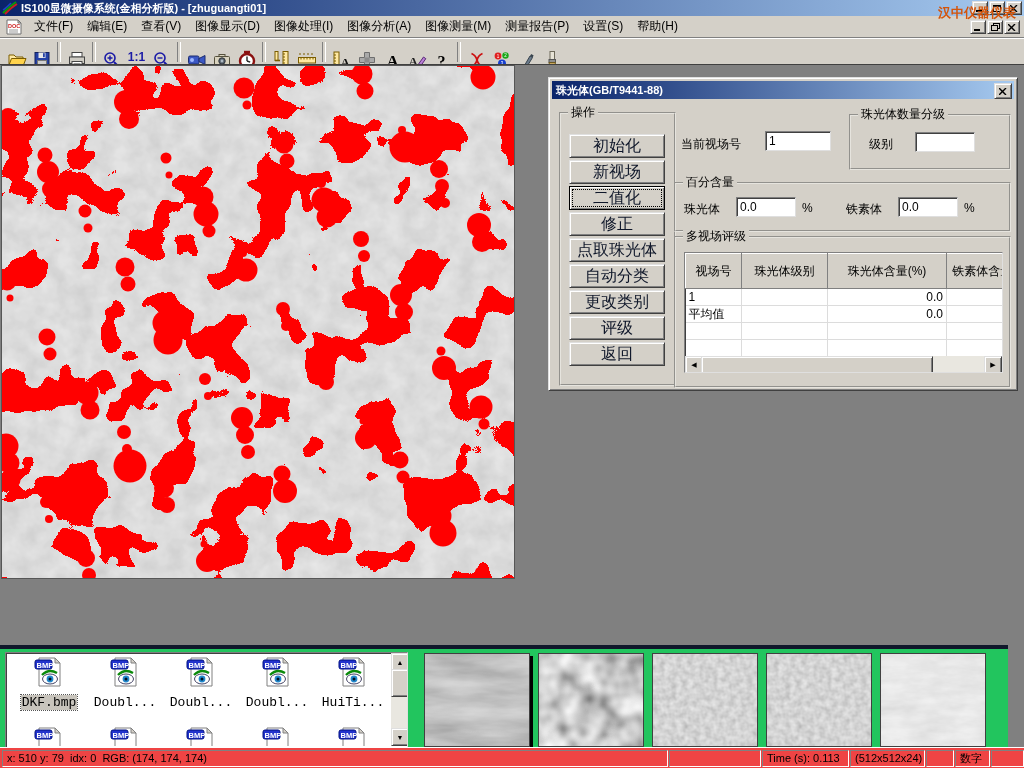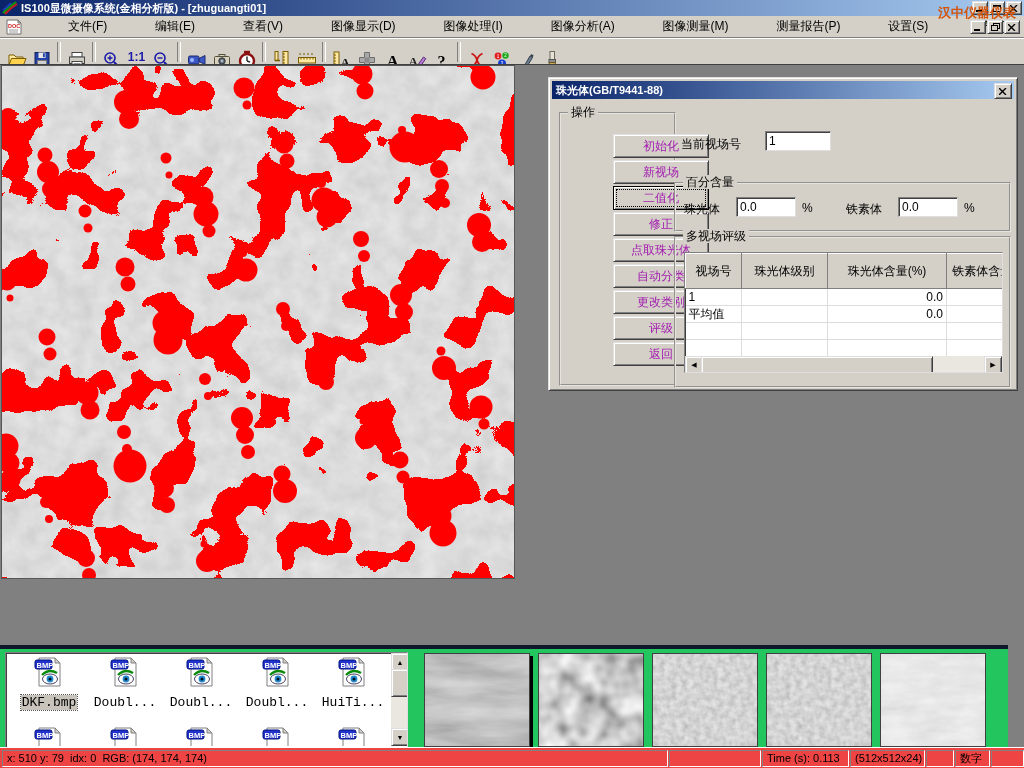--- a/index.html
+++ b/index.html
@@ -1,42 +1,42 @@
 <!DOCTYPE html>
 <html><head>
 <meta charset="utf-8">
 <style>
   html,body{margin:0;padding:0;background:#555;}
   #screen{position:relative;width:1024px;height:768px;overflow:hidden;
     font-family:"Liberation Sans",sans-serif;background:#d4d0c8;cursor:default;}
   .btn95{position:absolute;display:flex;align-items:center;justify-content:center;
-    font-size:12px;color:#a21caf;background:#d4d0c8;border:1px solid;
+    font-size:16px;color:#0f172a;background:#d4d0c8;border:1px solid;
     border-color:#dfdfdf #404040 #404040 #dfdfdf;
-    box-shadow:inset 1px 1px 0 #fff, inset -1px -1px 0 #808080;margin-left:44px;}
+    box-shadow:inset 1px 1px 0 #fff, inset -1px -1px 0 #808080;}
   .btn95.focused{border:1px solid #000;outline:1px dotted #000;outline-offset:-4px;}
   .group{position:absolute;border:2px groove #e6e4de;}
   .group>.legend{position:absolute;top:-9px;left:7px;background:#d4d0c8;
     padding:0 3px;font-size:12px;line-height:14px;}
   .fieldbox{position:absolute;background:#fff;border:1px solid;
     border-color:#808080 #dfdfdf #dfdfdf #808080;box-shadow:inset 1px 1px 0 #404040;
     font:12px "Liberation Sans",sans-serif;padding:0 3px;color:#000;}
   .lbl{position:absolute;font-size:12px;color:#000;white-space:nowrap;}
   
   #titlebar{position:absolute;left:0;top:0;width:1024px;height:16px;
     background:linear-gradient(to right,#0a246a,#a6caf0);display:flex;align-items:center;}
   #titlebar .ttl{color:#fff;font-size:11px;font-weight:bold;margin-left:3px;white-space:nowrap;}
   .winbtns{position:absolute;display:flex;gap:1px;}
   .winbtn{width:14px;height:12px;display:flex;align-items:center;justify-content:center;
     background:#d4d0c8;border:1px solid;border-color:#dfdfdf #404040 #404040 #dfdfdf;
     box-shadow:inset 1px 1px 0 #fff, inset -1px -1px 0 #808080;}
   #watermark{position:absolute;top:4px;right:8px;z-index:99;color:#d4540a;
     font-size:13px;font-weight:bold;pointer-events:none;white-space:nowrap;}
   
   #menubar{position:absolute;left:0;top:16px;width:1024px;height:22px;background:#d4d0c8;
-    display:flex;align-items:center;border-bottom:1px solid #808080;box-sizing:border-box;justify-content:space-between;}
+    display:flex;align-items:center;border-bottom:1px solid #808080;box-sizing:border-box;}
   #menubar .mitem{font-size:12px;padding:2px 7px;color:#000;white-space:nowrap;}
   
   #toolbar{position:absolute;left:0;top:38px;width:1024px;height:26px;background:#d4d0c8;
     border-top:1px solid #fff;box-sizing:border-box;display:flex;align-items:center;padding-left:4px;}
   .tbtn{width:25px;height:35px;display:flex;align-items:flex-start;justify-content:center;flex:0 0 auto;margin-top:32px;}
   .tsep{width:2px;height:20px;margin:0 3px;border-left:1px solid #808080;border-right:1px solid #fff;flex:0 0 auto;}
   .i11{color:#1a1aa6;font-weight:bold;font-size:12px;}
   
   #client{position:absolute;left:0;top:64px;width:1024px;height:748px;background:#808080;
     border-top:1px solid #404040;box-sizing:border-box;}
@@ -435,20 +435,25 @@
         <div class="btn95" style="left:8px;top:124px;width:94px;height:22px">点取珠光体</div>
         <div class="btn95" style="left:8px;top:150px;width:94px;height:22px">自动分类</div>
         <div class="btn95" style="left:8px;top:176px;width:94px;height:22px">更改类别</div>
         <div class="btn95" style="left:8px;top:202px;width:94px;height:22px">评级</div>
         <div class="btn95" style="left:8px;top:228px;width:94px;height:22px">返回</div>
       </div>
 
       <span class="lbl" style="left:132px;top:58px">当前视场号</span>
       <input class="fieldbox" style="left: 216px; top: 53px; width: 58px; height: 18px;" value="1">
 
+      <div class="group" style="left:300px;top:36px;width:158px;height:52px">
+        <span class="legend">珠光体数量分级</span>
+        <span class="lbl" style="left:18px;top:20px">级别</span>
+        <input class="fieldbox" style="left: 64px; top: 16px; width: 52px; height: 18px;" value="">
+      </div>
 
       <div class="group" style="left:125px;top:104px;width:333px;height:46px">
         <span class="legend">百分含量</span>
         <span class="lbl" style="left:8px;top:17px">珠光体</span>
         <input class="fieldbox" style="left: 60px; top: 13px; width: 52px; height: 18px;" value="0.0">
         <span class="lbl" style="left:126px;top:17px">%</span>
         <span class="lbl" style="left:170px;top:17px">铁素体</span>
         <input class="fieldbox" style="left: 222px; top: 13px; width: 52px; height: 18px;" value="0.0">
         <span class="lbl" style="left:288px;top:17px">%</span>
       </div>

